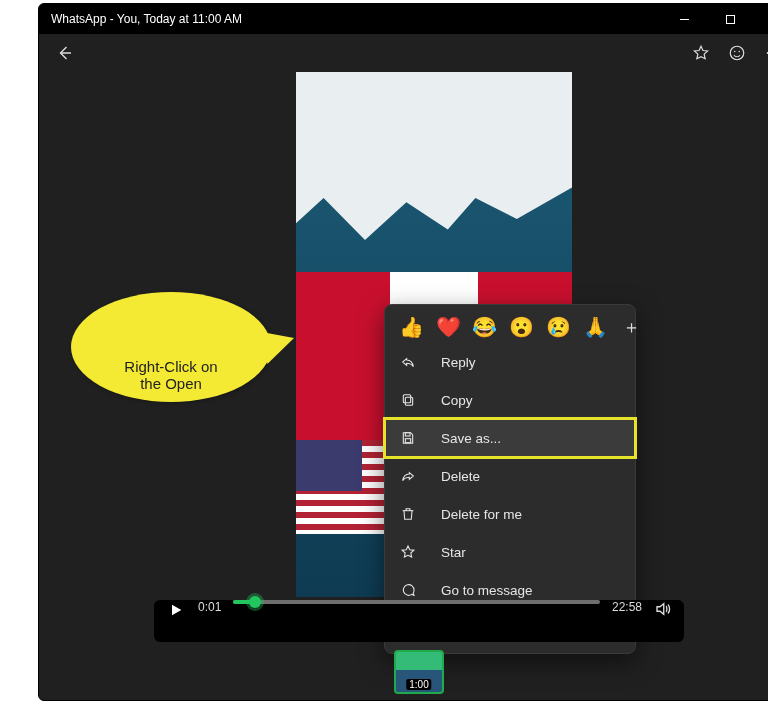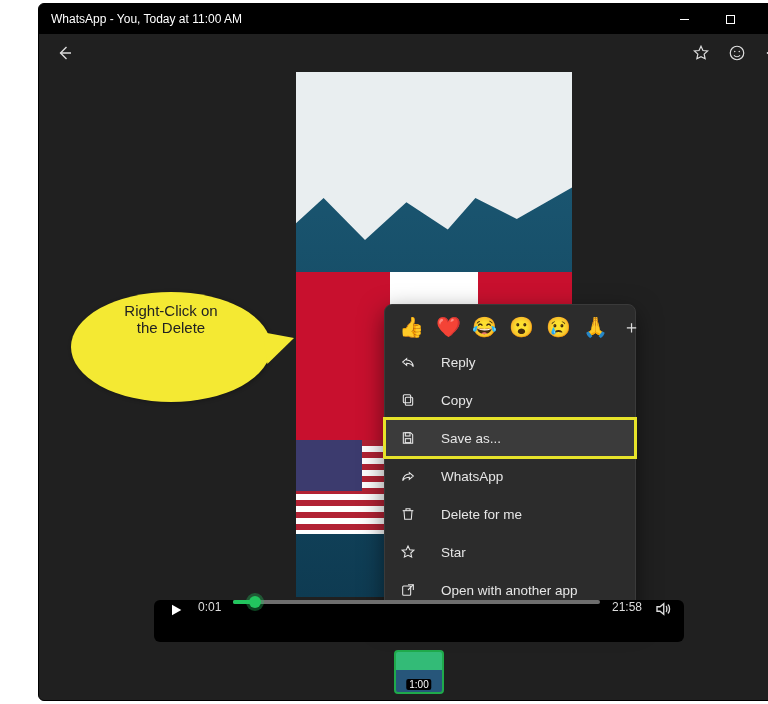--- a/index.html
+++ b/index.html
@@ -28,21 +28,21 @@
   .land-top { position:absolute; top:0; left:0; width:100%; height:40%; background:#e9eef0; clip-path: polygon(0 0,100% 0,100% 55%,80% 70%,65% 60%,55% 75%,40% 62%,25% 80%,10% 60%,0 72%); }
   .flag-can { position:absolute; top:38%; left:0; width:100%; height:32%; background:#c8102e; }
   .flag-can .stripe { position:absolute; left:34%; top:0; width:32%; height:100%; background:#fff; display:flex; align-items:center; justify-content:center; }
   .leaf { width:38px; height:38px; background:#c8102e; clip-path: polygon(50% 0,60% 25%,80% 20%,70% 45%,95% 50%,70% 60%,78% 85%,55% 72%,50% 100%,45% 72%,22% 85%,30% 60%,5% 50%,30% 45%,20% 20%,40% 25%); }
   .flag-usa { position:absolute; top:70%; left:0; width:60%; height:18%; background: repeating-linear-gradient(#b22234 0 6px,#fff 6px 12px); }
   .flag-usa .canton { position:absolute; left:0; top:0; width:40%; height:55%; background:#3c3b6e; }
   .caption { position:absolute; bottom:40px; left:0; width:100%; text-align:center; color:#fff; font-size:14px; text-shadow:0 0 3px #000; }
 
   .callout {
     position: absolute; left: 32px; top: 220px; width: 200px; height: 110px;
-    background: #f4e933; border-radius: 50%; display: flex; align-items: flex-start; justify-content: center;
+    background: #f4e933; border-radius: 50%; display: flex; align-items: flex-end; justify-content: center;
     text-align: center; font-size: 15px; color: #222; padding: 10px 22px;
     box-shadow: 1px 1px 4px rgba(0,0,0,.3);
   }
   .callout .tail {
     position: absolute; right: -24px; top: 38px; width: 0; height: 0;
     border-left: 30px solid #f4e933; border-top: 10px solid transparent; border-bottom: 22px solid transparent;
     transform: rotate(-8deg);
   }
 
   .context-menu {
@@ -150,21 +150,21 @@
         </div>
       <div class="flag-usa">
           <div class="canton"></div>
         </div>
       <div class="caption">that m</div>
     </div>
 
     <div class="callout">
       <div>
         <div>Right-Click on</div>
-        <div>the Delete</div>
+        <div>the Open</div>
       </div>
       <div class="tail"></div>
     </div>
 
     <div class="context-menu">
       <div class="reaction-row">
         <span>👍</span>
         <span>❤️</span>
         <span>😂</span>
         <span>😮</span>
@@ -199,39 +199,47 @@
             </svg>
           </span>
         <span>Save as...</span>
       </div>
       <div class="menu-item">
         <span class="mi-icon">
             <svg width="16" height="16" viewBox="0 0 24 24">
               <path d="M14 7l6 5-6 5v-3c-5 0-8 2-10 5 1-6 5-10 10-10V7z"></path>
             </svg>
           </span>
-        <span>WhatsApp</span>
+        <span>Delete</span>
       </div>
       <div class="menu-item">
         <span class="mi-icon">
             <svg width="16" height="16" viewBox="0 0 24 24">
               <path d="M4 7h16"></path>
               <path d="M9 7V4h6v3"></path>
               <path d="M6 7l1 13h10l1-13"></path>
             </svg>
           </span>
         <span>Delete for me</span>
       </div>
       <div class="menu-item">
         <span class="mi-icon">
             <svg width="16" height="16" viewBox="0 0 24 24">
               <path d="M12 3l2.6 5.7 6.2.6-4.6 4.2 1.3 6.1L12 16.9 6.5 19.6l1.3-6.1L3.2 9.3l6.2-.6z"></path>
             </svg>
           </span>
         <span>Star</span>
+      </div>
+      <div class="menu-item">
+        <span class="mi-icon">
+            <svg width="16" height="16" viewBox="0 0 24 24">
+              <path d="M21 12a8 8 0 10-3.5 6.6L21 20l-1.2-3.2A8 8 0 0021 12z"></path>
+            </svg>
+          </span>
+        <span>Go to message</span>
       </div>
       <div class="menu-item">
         <span class="mi-icon">
             <svg width="16" height="16" viewBox="0 0 24 24">
               <rect x="4" y="6" width="12" height="14" rx="1.5"></rect>
               <path d="M12 4h8v8"></path>
               <path d="M20 4l-8 8"></path>
             </svg>
           </span>
         <span>Open with another app</span>
@@ -243,21 +251,21 @@
     <div class="play-btn">
       <svg width="16" height="16" viewBox="0 0 24 24">
           <path d="M6 4l14 8-14 8z"></path>
         </svg>
     </div>
     <span>0:01</span>
     <div class="track">
       <div class="progress"></div>
       <div class="thumb"></div>
     </div>
-    <span>21:58</span>
+    <span>22:58</span>
     <div class="vol-btn">
       <svg width="18" height="18" viewBox="0 0 24 24" stroke-width="1.8">
           <path d="M4 9v6h4l5 4V5L8 9H4z"></path>
           <path d="M16 8c1.5 1 1.5 7 0 8"></path>
           <path d="M18.5 6c3 2 3 10 0 12"></path>
         </svg>
     </div>
   </div>
 
   <div class="thumbstrip">

